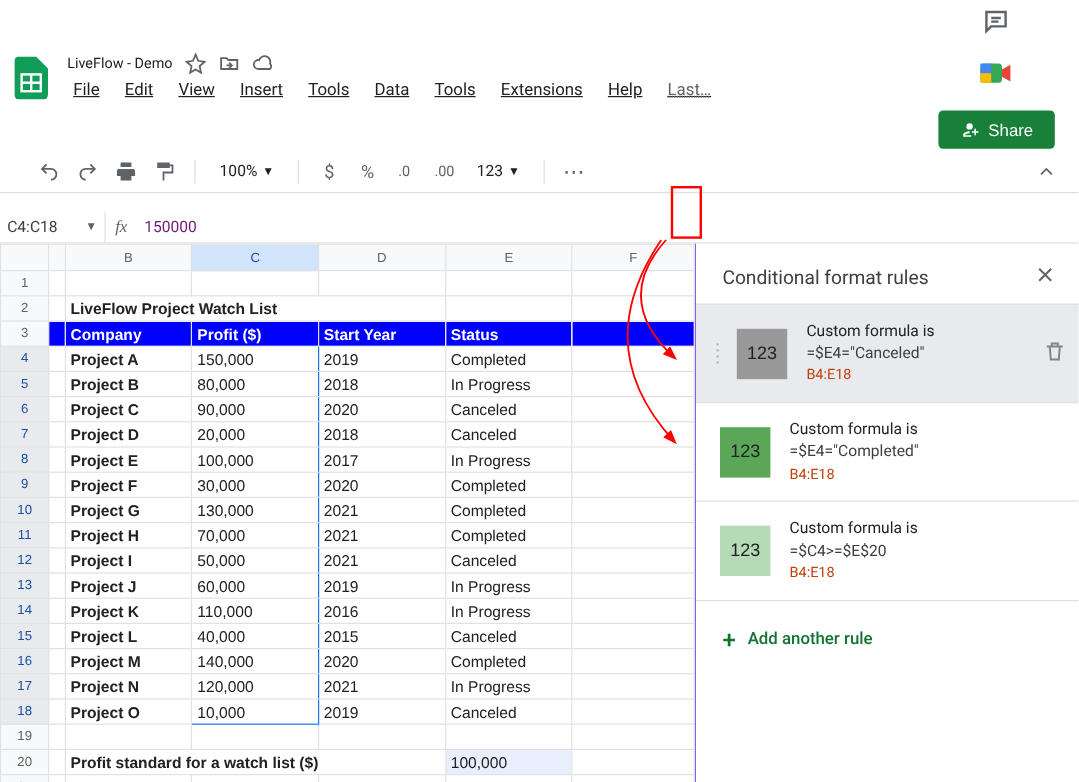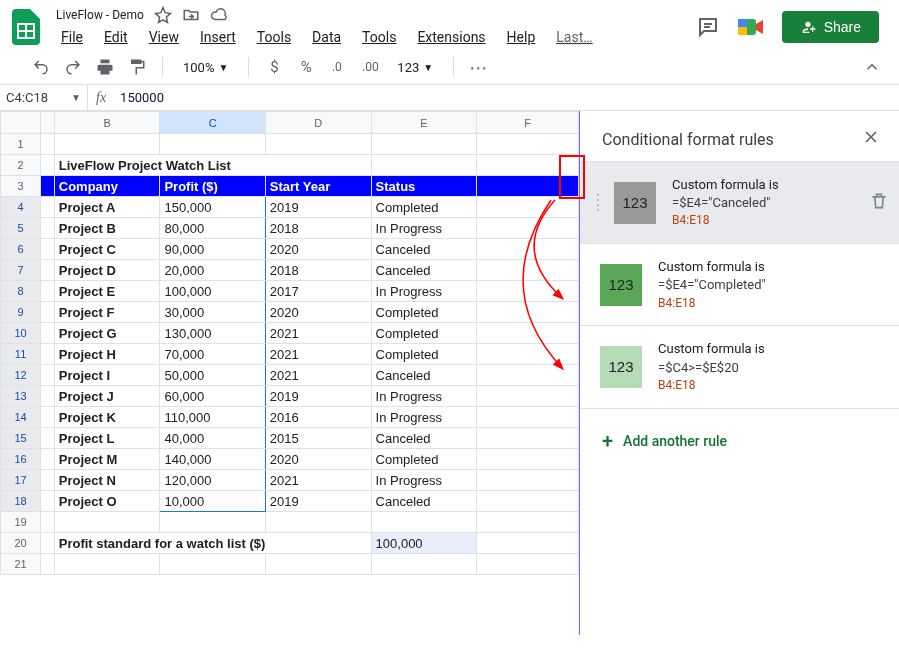--- a/index.html
+++ b/index.html
@@ -8,37 +8,37 @@
   
   .doc-header { display: flex; align-items: center; padding: 6px 16px 0 8px; gap: 8px; }
   .sheets-logo { width: 36px; height: 36px; display:flex; align-items:center; justify-content:center; }
   .doc-title-area { flex: 1; }
   .doc-title-row { display: flex; align-items: center; gap: 10px; padding: 0 0 2px 4px; }
   .doc-title { font-size: 12px; color: #202124; }
   .title-icon { width: 18px; height:18px; display:inline-flex; color:#5f6368; }
   .menu-bar { display: flex; gap: 7px; padding-left: 2px; text-decoration: underline; }
   .menu-item { padding: 3px 7px; font-size: 14px; color: #202124; cursor: pointer; border-radius:3px; }
   .menu-item.last { color:#5f6368; text-decoration: underline dotted; }
-  .header-right { display:flex; align-items:center; gap:16px; padding-right:4px;}
+  .header-right { display:flex; align-items:center; gap:16px; padding-right:4px;flex-direction:column;}
   .comments-icon { width:24px; height:24px; color:#5f6368; }
   .meet-icon { width: 30px; height: 30px; }
   .share-btn { background:#188038; color:#fff; border:none; border-radius:4px; padding:8px 18px; font-size:14px; font-weight:500; display:flex; align-items:center; gap:8px; cursor:pointer;}
   
   
   .toolbar { display:flex; align-items:center; padding: 8px 8px 6px 30px; gap:10px; color:#5f6368; border-bottom:1px solid #e0e0e0; }
   .tb-item { width:22px; height:22px; display:flex; align-items:center; justify-content:center; }
   .tb-zoom { font-size:13px; color:#202124; display:flex; align-items:center; gap:4px; padding:0 6px;}
   .tb-sep { width:1px; height:20px; background:#dadce0; margin:0 4px;}
   .tb-expand { margin-left:auto; margin-right:8px; }
   
   
-  .formula-bar { display:flex; align-items:center; border-bottom:1px solid #e0e0e0; height:26px; }
+  .formula-bar { display:flex; align-items:center; border-bottom:1px solid #e0e0e0; height:26px;margin-top:16px; }
   .name-box { width:88px; padding:0 6px; font-size:13px; display:flex; align-items:center; justify-content:space-between; border-right:1px solid #e0e0e0; height:100%; color:#3c4043;}
   .fx { font-style:italic; color:#5f6368; padding:0 8px; font-family:serif; font-size:14px;}
-  .formula-val { font-size:13px; color:#0f172a; padding-left:6px;}
+  .formula-val { font-size:13px; color:#701a75; padding-left:6px;}
   
   
   .main-area { display:flex; height: calc(100% - 128px); }
   .sheet-area { flex:1; overflow:hidden; position:relative; }
   
   
   table.grid { border-collapse:collapse; table-layout:fixed; }
   .grid th, .grid td { border:1px solid #e1e1e1; font-family: Arial, sans-serif; }
   .grid th { background:#f8f9fa; font-weight:400; font-size:11px; color:#5f6368; }
   .col-head { height:22px; }

